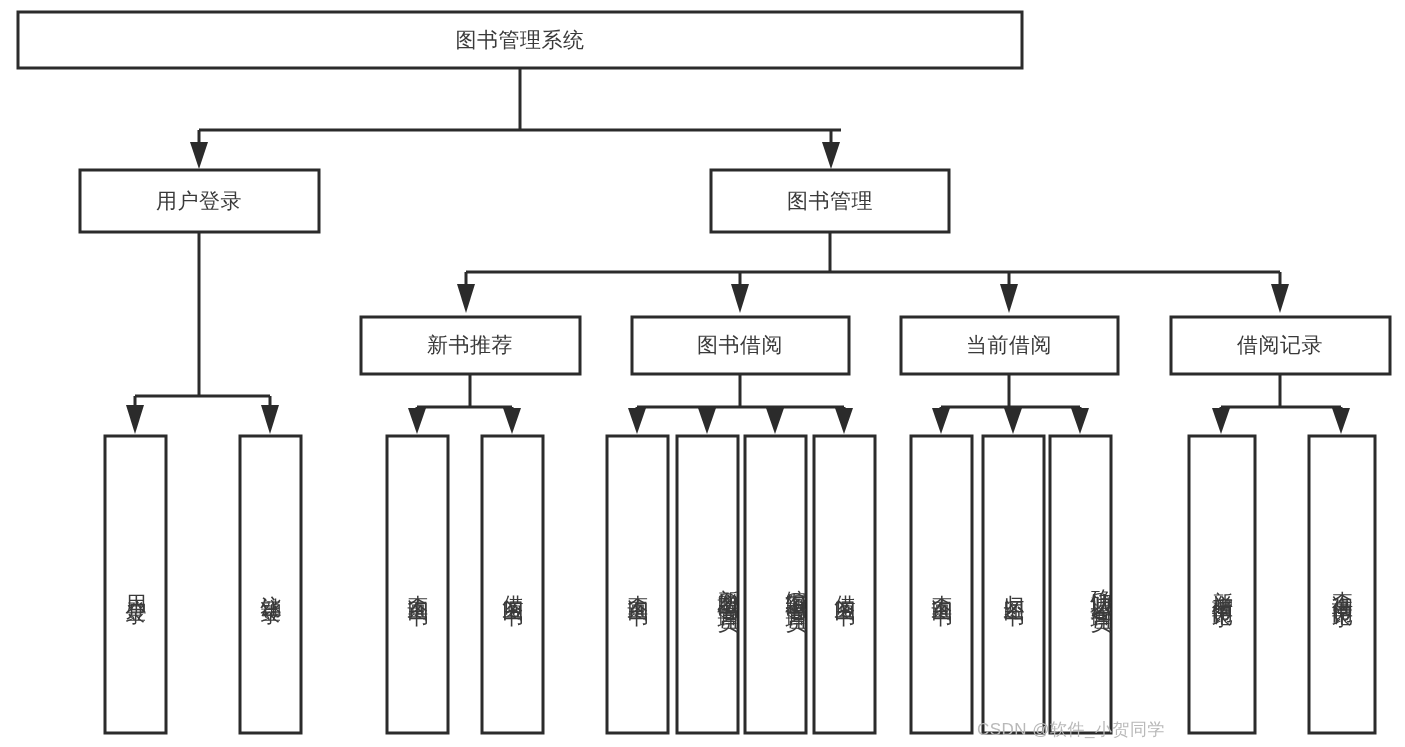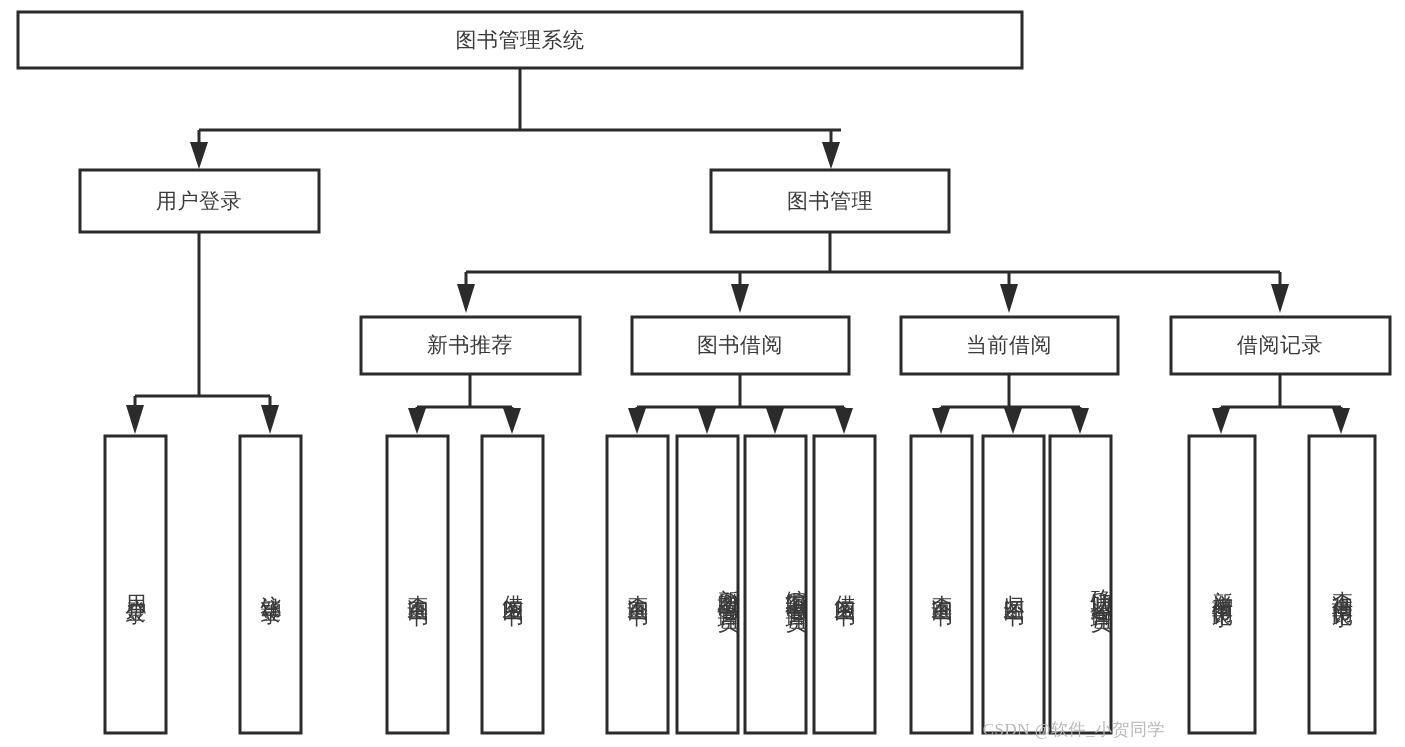--- a/index.html
+++ b/index.html
@@ -61,21 +61,21 @@
     letter-spacing: 3.5px;
     text-align: center;
     white-space: nowrap;
     user-select: none;
     pointer-events: none;
   }
   .watermark {
     position: absolute;
     right: 10px;
     bottom: 6px;
-    font-family: Liberation Serif, serif;
+    font-family: Liberation Sans, sans-serif;
     font-size: 17px;
     color: #b9b9b9;
     letter-spacing: 0.5px;
     white-space: nowrap;
   }
 </style>
 </head>
 <body>
 
 <div id="diagram-root">

